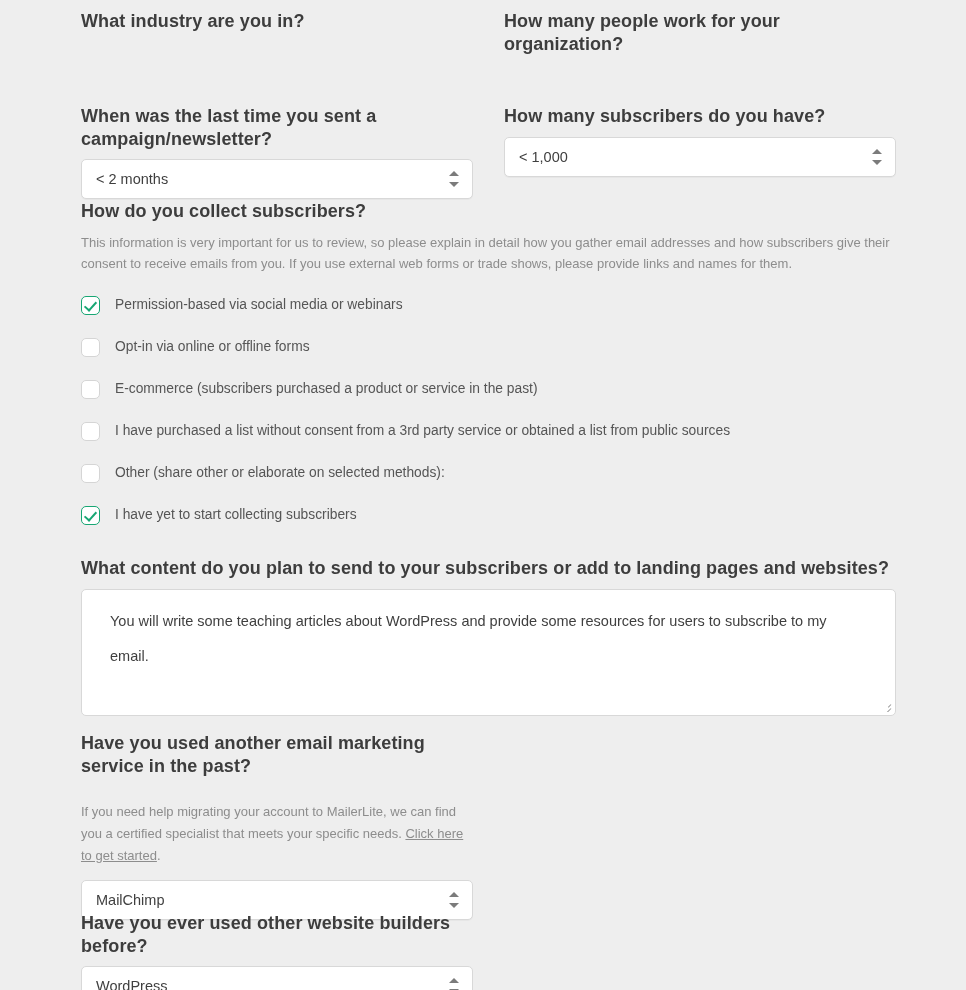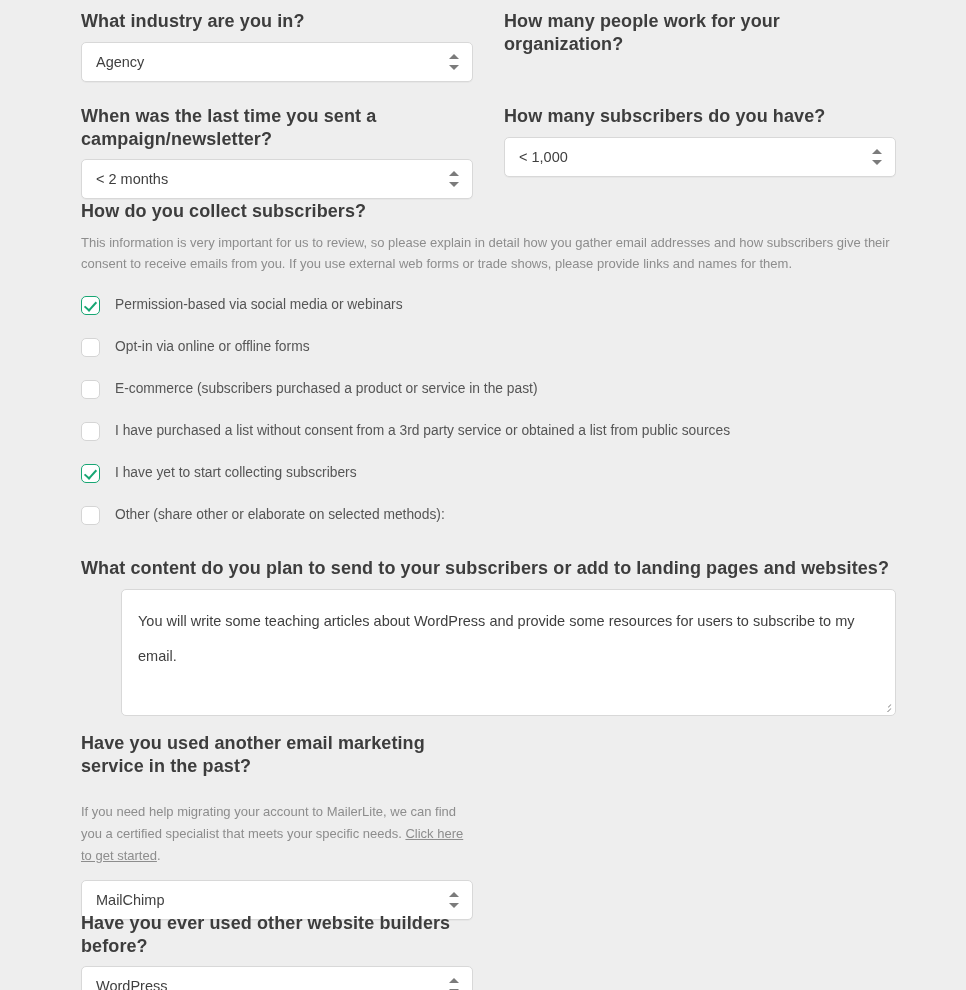--- a/index.html
+++ b/index.html
@@ -135,26 +135,25 @@
     left: 81px;
     top: 557px;
     width: 815px;
   }
   .ta {
     position: relative;
     height: 127px;
     background: #ffffff;
     border: 1px solid #d8d8d8;
     border-radius: 5px;
-    padding: 14px 16px;
+    padding: 14px 28px;
     font-size: 14.5px;
     color: #3f3f3f;
     line-height: 2.45;
     overflow: hidden;
-    margin-left: 40px;
   }
   .ta .resize {
     position: absolute;
     right: 3px;
     bottom: 3px;
     width: 13px;
     height: 13px;
     overflow: hidden;
   }
   .ta .resize::before,
@@ -179,27 +178,20 @@
 
   .builders { position: absolute; left: 81px; top: 912px; width: 392px; }
 </style>
 </head>
 <body>
 
 <div class="page">
 
   <div class="col-left r1">
     <div class="label">What industry are you in?</div>
-    <div class="select-wrap">
-      <span class="value">Agency</span>
-      <span class="stepper">
-          <i class="up"></i>
-          <i class="down"></i>
-        </span>
-    </div>
   </div>
 
   <div class="col-right r1">
     <div class="label">How many people work for your organization?</div>
   </div>
 
   <div class="col-left r2">
     <div class="label">When was the last time you sent a campaign/newsletter?</div>
     <div class="select-wrap">
       <span class="value">&lt; 2 months</span>
@@ -235,26 +227,26 @@
         </div>
         <div class="check-row">
           <span class="cbox"></span>
           <span class="check-label">E-commerce (subscribers purchased a product or service in the past)</span>
         </div>
         <div class="check-row">
           <span class="cbox"></span>
           <span class="check-label">I have purchased a list without consent from a 3rd party service or obtained a list from public sources</span>
         </div>
         <div class="check-row">
+          <span class="cbox"></span>
+          <span class="check-label">Other (share other or elaborate on selected methods):</span>
+        </div>
+        <div class="check-row">
           <span class="cbox checked"></span>
           <span class="check-label">I have yet to start collecting subscribers</span>
-        </div>
-        <div class="check-row">
-          <span class="cbox"></span>
-          <span class="check-label">Other (share other or elaborate on selected methods):</span>
         </div>
       </div>
   </div>
 
   <div class="content-block">
     <div class="label">What content do you plan to send to your subscribers or add to landing pages and websites?</div>
     <div class="ta">
       <span>You will write some teaching articles about WordPress and provide some resources for users to subscribe to my email.</span>
       <span class="resize"></span>
     </div>

